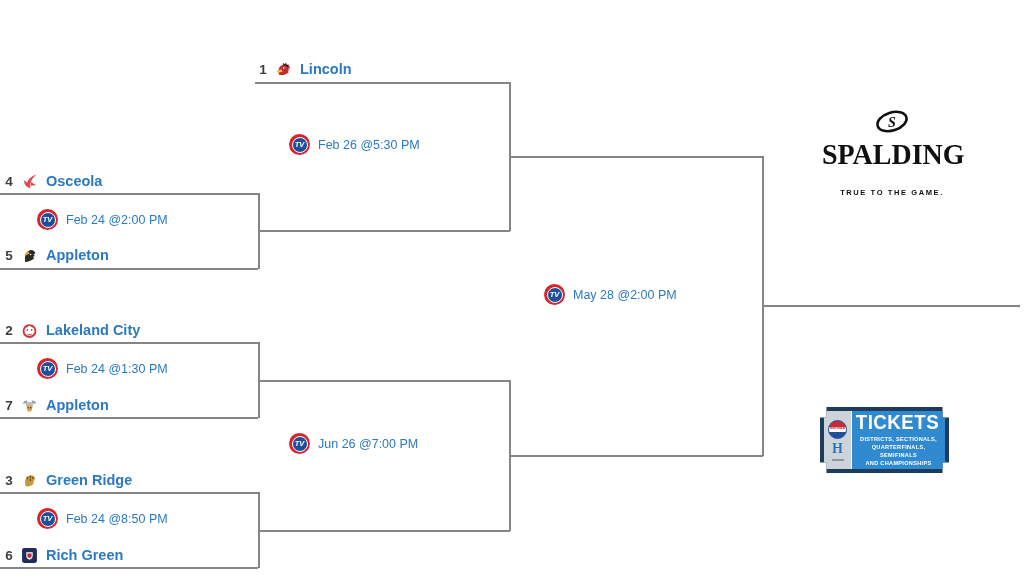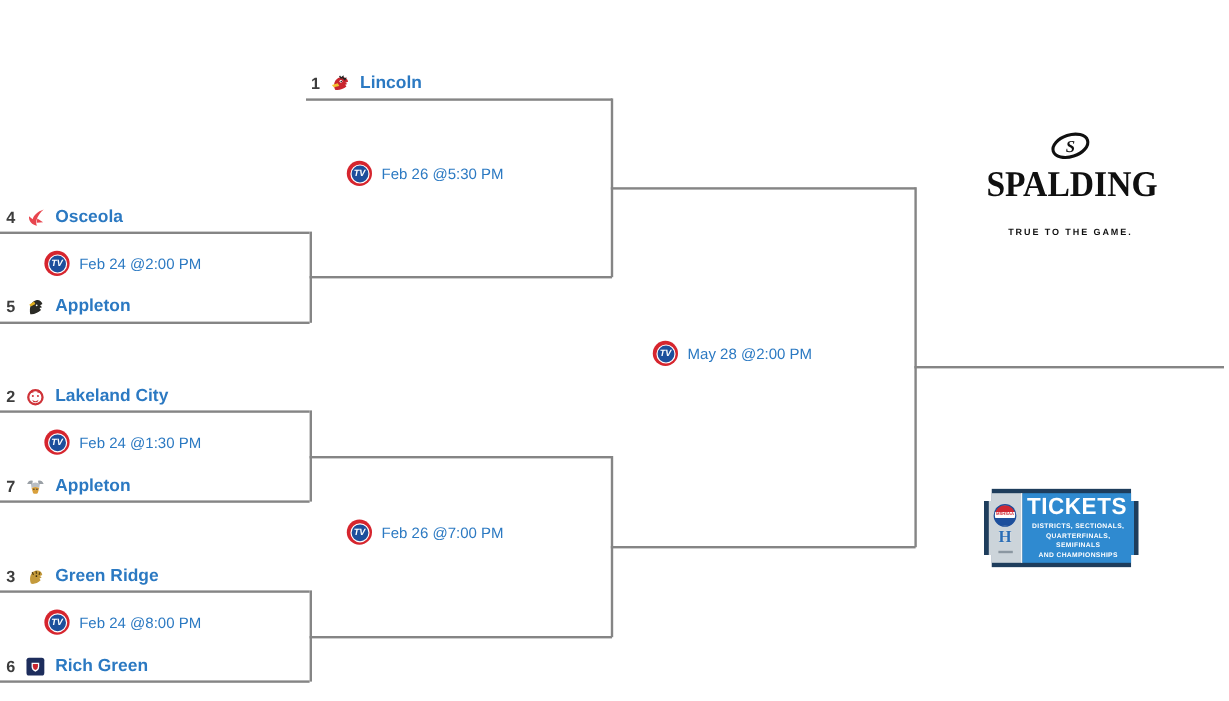--- a/index.html
+++ b/index.html
@@ -159,37 +159,37 @@
         </span>
       </span>
     <span class="gtime">Feb 24 @1:30 PM</span>
   </div>
   <div class="game" style="left:37px;top:508px;">
     <span class="tv">
         <span class="tv-in">
           <span>TV</span>
         </span>
       </span>
-    <span class="gtime">Feb 24 @8:00 PM</span>
+    <span class="gtime">Feb 24 @8:50 PM</span>
   </div>
   <div class="game" style="left:289px;top:134px;">
     <span class="tv">
         <span class="tv-in">
           <span>TV</span>
         </span>
       </span>
     <span class="gtime">Feb 26 @5:30 PM</span>
   </div>
   <div class="game" style="left:289px;top:433px;">
     <span class="tv">
         <span class="tv-in">
           <span>TV</span>
         </span>
       </span>
-    <span class="gtime">Feb 26 @7:00 PM</span>
+    <span class="gtime">Jun 26 @7:00 PM</span>
   </div>
   <div class="game" style="left:544px;top:284px;">
     <span class="tv">
         <span class="tv-in">
           <span>TV</span>
         </span>
       </span>
     <span class="gtime">May 28 @2:00 PM</span>
   </div>
 

